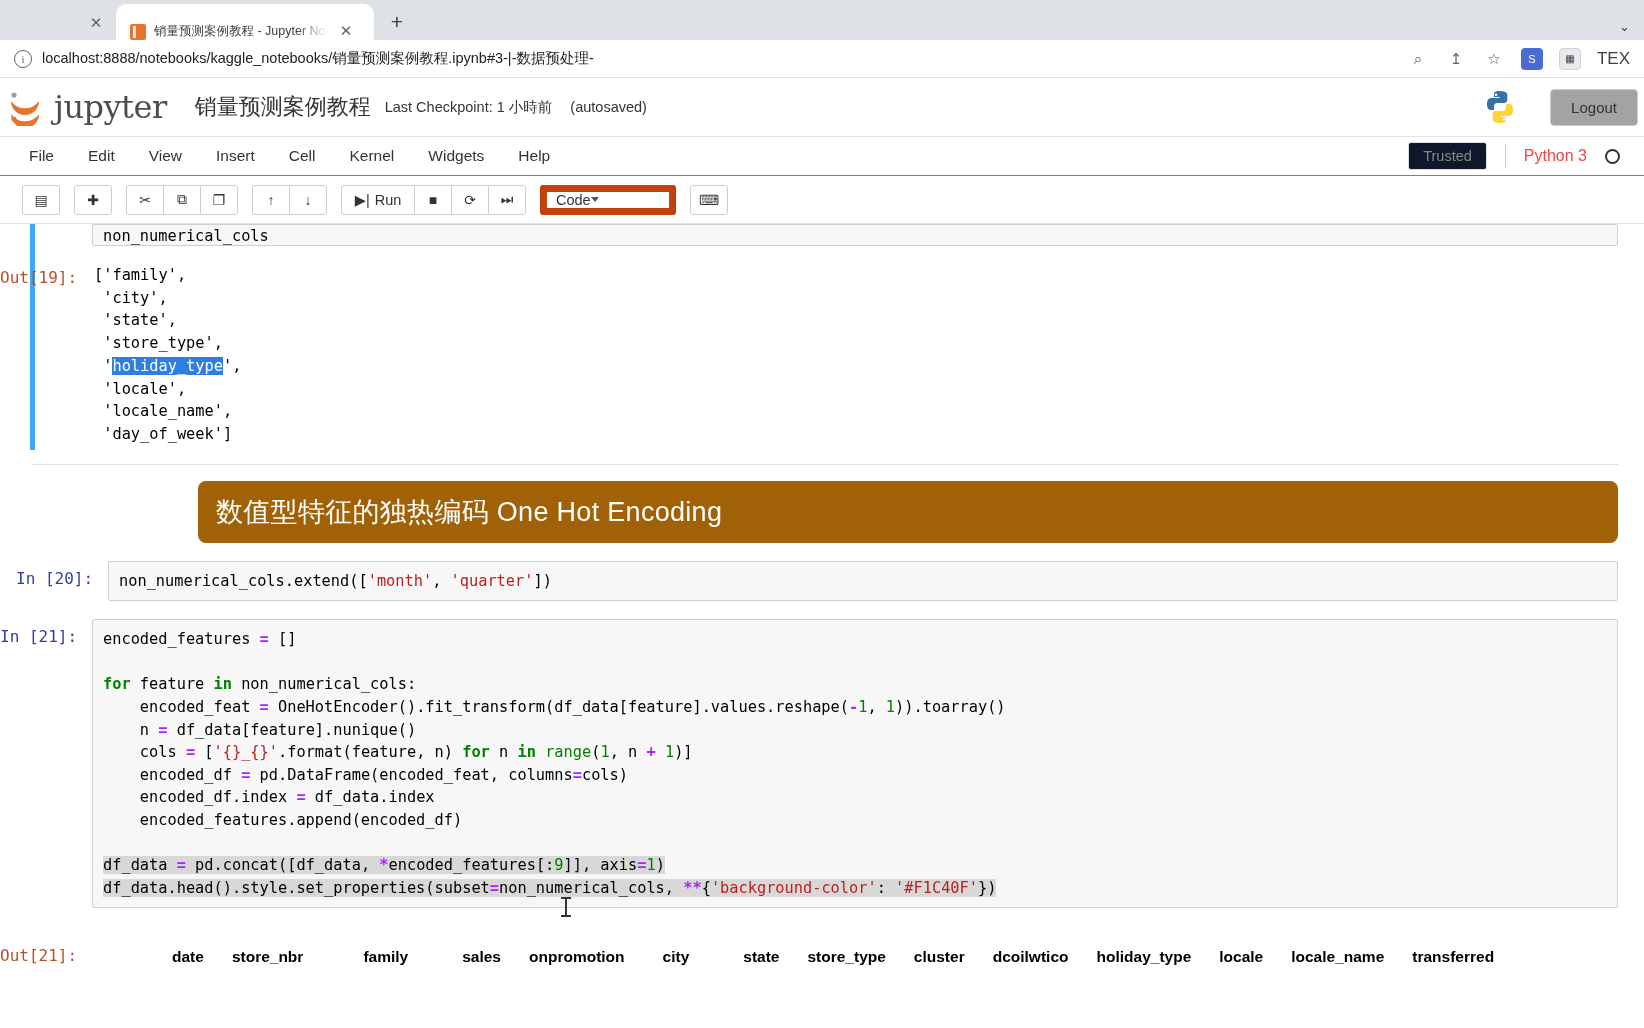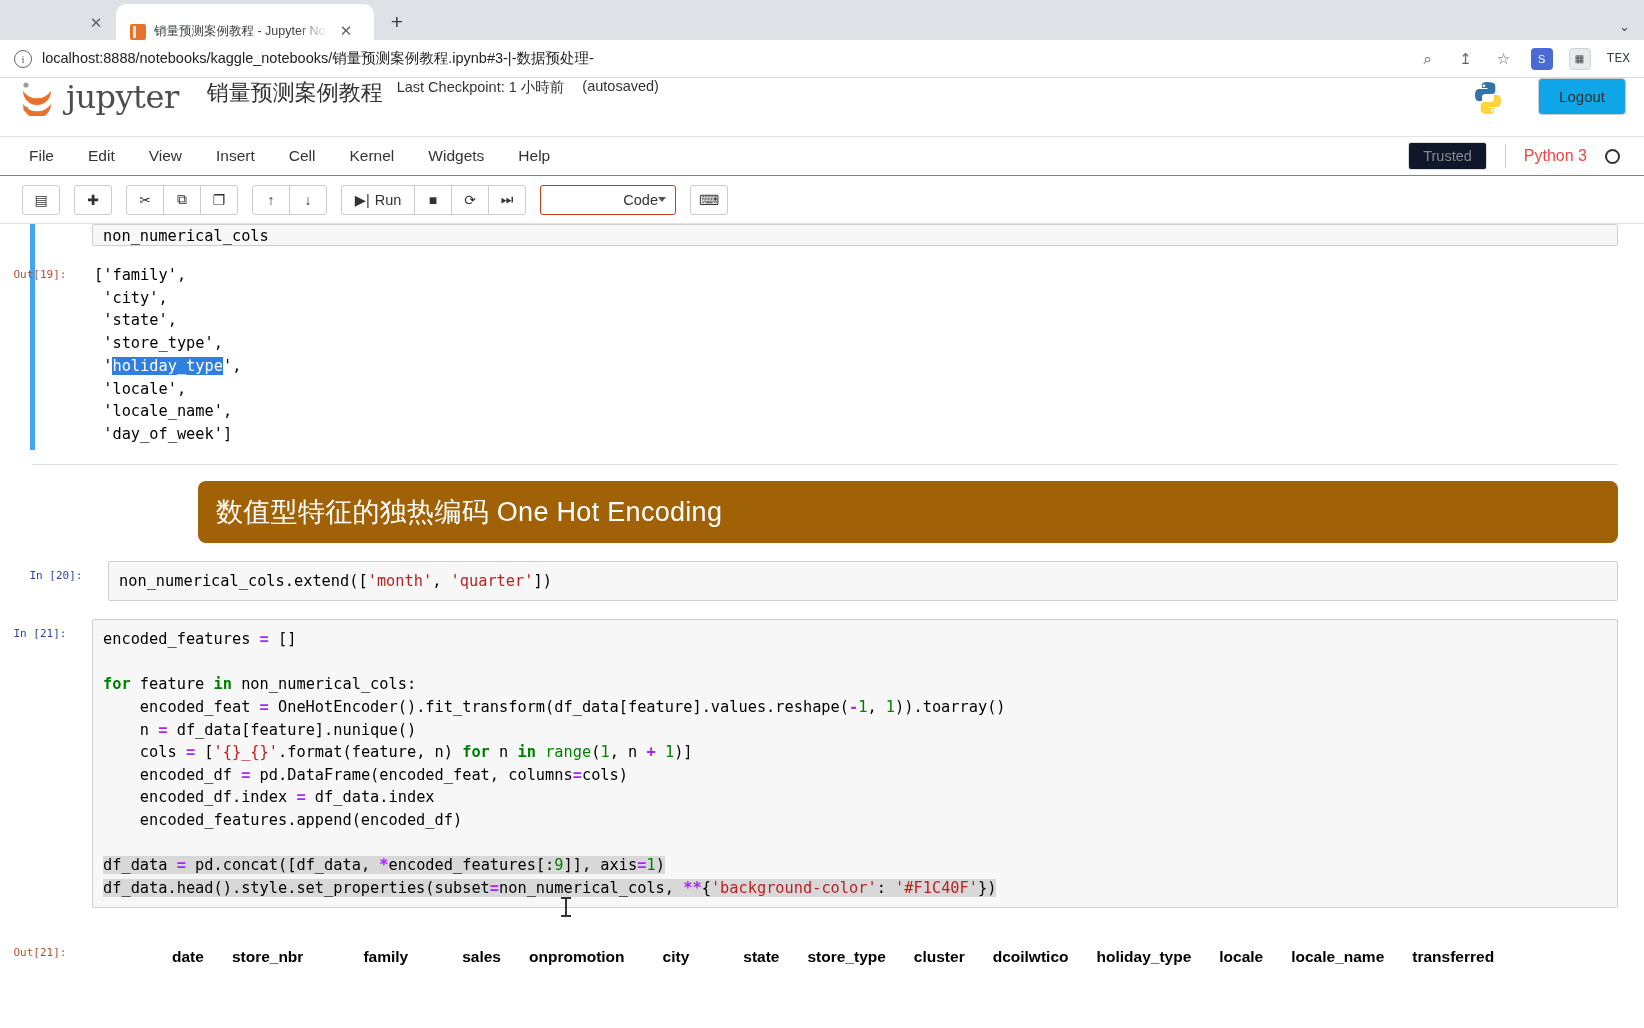--- a/index.html
+++ b/index.html
@@ -70,40 +70,40 @@
     font-size: 11px; color:#5f6368; font-family:"Liberation Serif", serif;
   }
   .url-text { flex: 1 1 auto; font-size: 14.5px; color: #202124; white-space: nowrap; }
   .url-actions { display:flex; align-items:center; gap: 16px; }
   .ua-icon { width:22px; height:22px; display:flex; align-items:center; justify-content:center;
              font-size:15px; color:#5f6368; }
   .ua-ext-blue { width:22px;height:22px;border-radius:4px;background:#4a6bd6;
                  display:flex;align-items:center;justify-content:center;color:#fff;font-size:11px;}
   .ua-ext-grey { width:22px;height:22px;border-radius:4px;background:#e8eaed;border:1px solid #cfd3d7;
                  display:flex;align-items:center;justify-content:center;color:#3c4043;font-size:10px;}
-  .ua-tex { font-family:Liberation Mono, monospace; font-size:13px; color:#3c4043; }
+  .ua-tex { font-family:Liberation Sans, sans-serif; font-size:17px; color:#3c4043; }
 
   
   .nb-header {
-    height: 58px; display: flex; align-items: flex-start;
-    padding: 0 18px; background: #fff; gap: 14px;
+    height: 58px; display: flex; align-items: center;
+    padding: 0 6px; background: #fff; gap: 14px;
   }
   .logo-wrap { display:flex; align-items:center; gap:10px; }
   .logo-mark { width: 38px; height: 38px; }
   .logo-word {
     font-size: 32px; color: #4d4d4d; letter-spacing: -0.5px;
     font-family:"DejaVu Serif", serif; font-weight:400;
   }
   .nb-name { font-size: 22px; color: #333; margin-left: 14px; }
   .nb-checkpoint { font-size: 14.5px; color: #333; }
   .nb-autosaved { font-size: 14.5px; color: #333; margin-left: 4px;}
   .header-spacer { flex: 1 1 auto; }
   .py-logo { width: 40px; height: 40px; }
   .logout-btn {
-    border: 1px solid #ccc; border-radius: 4px; background:#0ea5e9;
+    border: 1px solid #ccc; border-radius: 4px; background:#a3a3a3;
     padding: 9px 20px; font-size: 15px; color: #333; margin-left: 16px;
   }
 
   
   .menubar {
     height: 40px; border-top: 1px solid #e3e3e3; border-bottom: 1px solid #0ea5e9;
     background: #fff; display: flex; align-items: center; padding: 0 12px;
   }
   .menu-item { font-size: 15.5px; color: #333; padding: 8px 17px; }
   .menu-right { margin-left:auto; display:flex; align-items:center; gap: 18px; padding-right: 12px;}
@@ -124,34 +124,34 @@
   .tb-btn {
     width: 38px; height: 30px; border: 1px solid #ccc; background:#fff;
     display:flex; align-items:center; justify-content:center;
     font-size: 14px; color:#333; margin-left:-1px;
   }
   .tb-btn:first-child { margin-left:0; border-radius:3px 0 0 3px; }
   .tb-btn:last-child { border-radius:0 3px 3px 0; }
   .tb-btn.single { border-radius:3px; }
   .tb-run { width: 74px; gap:5px; font-size:14.5px; }
   .tb-select {
-    height: 30px; width: 136px; border:1px solid #c2410c; border-radius:3px; background:#fff;
-    display:flex; align-items:center; justify-content:flex-end;
+    height: 30px; width: 136px; border:7px solid #c2410c; border-radius:3px; background:#fff;
+    display:flex; align-items:center; justify-content:flex-start;
     padding: 0 9px; font-size: 14.5px; color:#333; margin-right: 14px;
   }
   .caret { border-left:4px solid transparent; border-right:4px solid transparent;
            border-top:5px solid #555; }
 
   
   .nb-body { position:relative; height: 790px; overflow:hidden; background:#fff; padding-top: 0; }
 
   .cell { display: flex; position: relative; }
   .prompt {
-    width: 92px; flex: 0 0 92px; text-align: center; padding-right: 12px;
-    font-family: "DejaVu Sans Mono", monospace; font-size: 11px; padding-top: 8px;
+    width: 92px; flex: 0 0 92px; text-align: left; padding-right: 12px;
+    font-family: "DejaVu Sans Mono", monospace; font-size: 16px; padding-top: 8px;
   }
   .prompt.in  { color: #303f9f; }
   .prompt.out { color: #b5502a; }
 
   .inputarea {
     flex: 1 1 auto; background: #f7f7f7; border: 1px solid #cfcfcf;
     border-radius: 2px; padding: 8px 10px; margin-right: 26px;
     font-family: "DejaVu Sans Mono", monospace;
     font-size: 15.3px; line-height: 22.6px; color: #000; white-space: pre;
     overflow: hidden;

